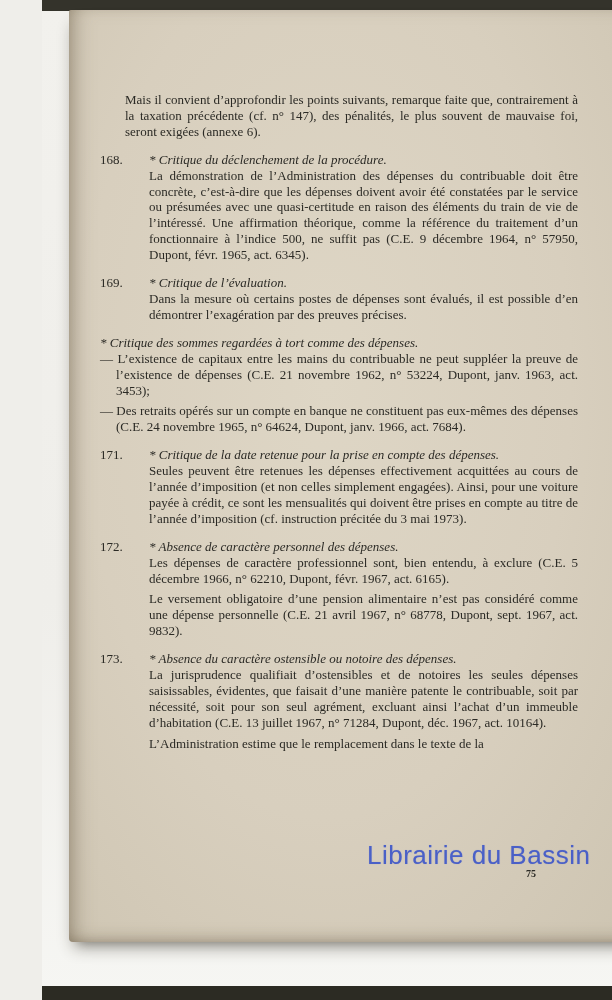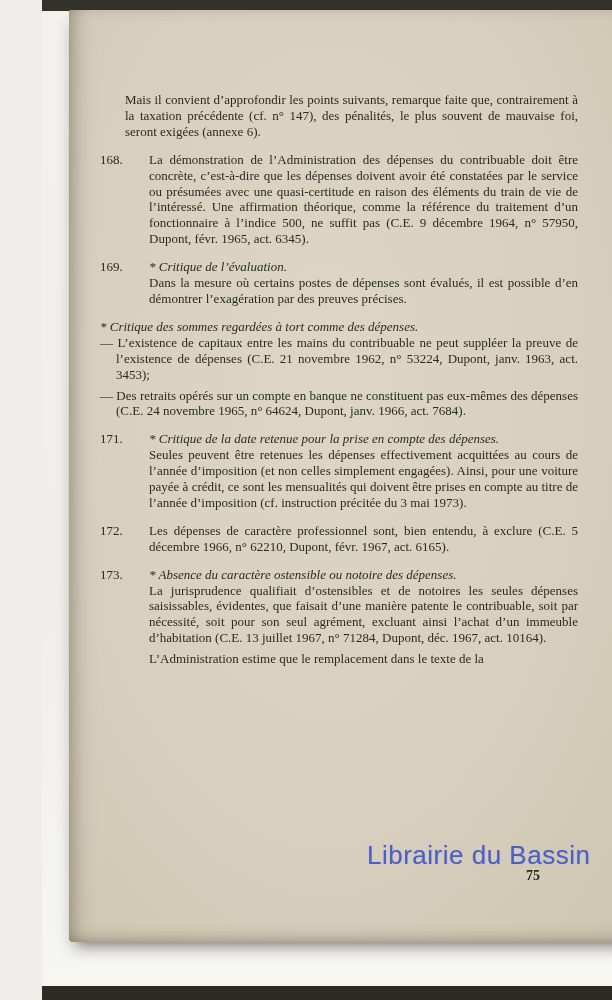--- a/index.html
+++ b/index.html
@@ -40,21 +40,21 @@
   .intro{margin:0 0 12px 25px;}
   .section{display:flex;margin-top:12px;gap:24px;}
   .num{width:25px;flex:0 0 25px;}
   .content{flex:1;min-width:0;}
   .title{font-style:italic;}
   .para{margin:0;}
   .para + .para{margin-top:5px;}
   .dash{padding-left:16px;text-indent:-16px;}
   .pagenum{
     position:absolute;left:457px;top:858px;
-    font-weight:bold;font-size:14px;color:#2b2a25;
+    font-weight:bold;font-size:10px;color:#2b2a25;
   }
   .watermark{
     position:absolute;left:298px;top:830px;
     font-family:"Liberation Sans","DejaVu Sans",sans-serif;
     font-size:26px;color:#3f57c9;opacity:.92;
     letter-spacing:.5px;white-space:nowrap;
     text-shadow:0 0 1px rgba(63,87,201,.4);
   }
 </style>
 </head>
@@ -67,20 +67,21 @@
   <div class="page">
     <div class="page-edge-lines"></div>
 
     <div class="textblock">
 
       <p class="intro">Mais il convient d’approfondir les points suivants, remarque faite que, contrairement à la taxation précédente (cf. n° 147), des pénalités, le plus souvent de mauvaise foi, seront exigées (annexe 6).</p>
 
       <div class="section">
         <div class="num">168.</div>
         <div class="content">
+          <div class="title">* Critique du déclenchement de la procédure.</div>
           <p class="para">La démonstration de l’Administration des dépenses du contribuable doit être concrète, c’est-à-dire que les dépenses doivent avoir été constatées par le service ou présumées avec une quasi-certitude en raison des éléments du train de vie de l’intéressé. Une affirmation théorique, comme la référence du traitement d’un fonctionnaire à l’indice 500, ne suffit pas (C.E. 9 décembre 1964, n° 57950, Dupont, févr. 1965, act. 6345).</p>
         </div>
       </div>
 
       <div class="section">
         <div class="num">169.</div>
         <div class="content">
           <div class="title">* Critique de l’évaluation.</div>
           <p class="para">Dans la mesure où certains postes de dépenses sont évalués, il est possible d’en démontrer l’exagération par des preuves précises.</p>
         </div>
@@ -98,21 +99,23 @@
         <div class="num">171.</div>
         <div class="content">
           <div class="title">* Critique de la date retenue pour la prise en compte des dépenses.</div>
           <p class="para">Seules peuvent être retenues les dépenses effectivement acquittées au cours de l’année d’imposition (et non celles simplement engagées). Ainsi, pour une voiture payée à crédit, ce sont les mensualités qui doivent être prises en compte au titre de l’année d’imposition (cf. instruction précitée du 3 mai 1973).</p>
         </div>
       </div>
 
       <div class="section">
         <div class="num">172.</div>
         <div class="content">
+          <div class="title">* Absence de caractère personnel des dépenses.</div>
           <p class="para">Les dépenses de caractère professionnel sont, bien entendu, à exclure (C.E. 5 décembre 1966, n° 62210, Dupont, févr. 1967, act. 6165).</p>
+          <p class="para">Le versement obligatoire d’une pension alimentaire n’est pas considéré comme une dépense personnelle (C.E. 21 avril 1967, n° 68778, Dupont, sept. 1967, act. 9832).</p>
         </div>
       </div>
 
       <div class="section">
         <div class="num">173.</div>
         <div class="content">
           <div class="title">* Absence du caractère ostensible ou notoire des dépenses.</div>
           <p class="para">La jurisprudence qualifiait d’ostensibles et de notoires les seules dépenses saisissables, évidentes, que faisait d’une manière patente le contribuable, soit par nécessité, soit pour son seul agrément, excluant ainsi l’achat d’un immeuble d’habitation (C.E. 13 juillet 1967, n° 71284, Dupont, déc. 1967, act. 10164).</p>
           <p class="para">L’Administration estime que le remplacement dans le texte de la</p>
         </div>

